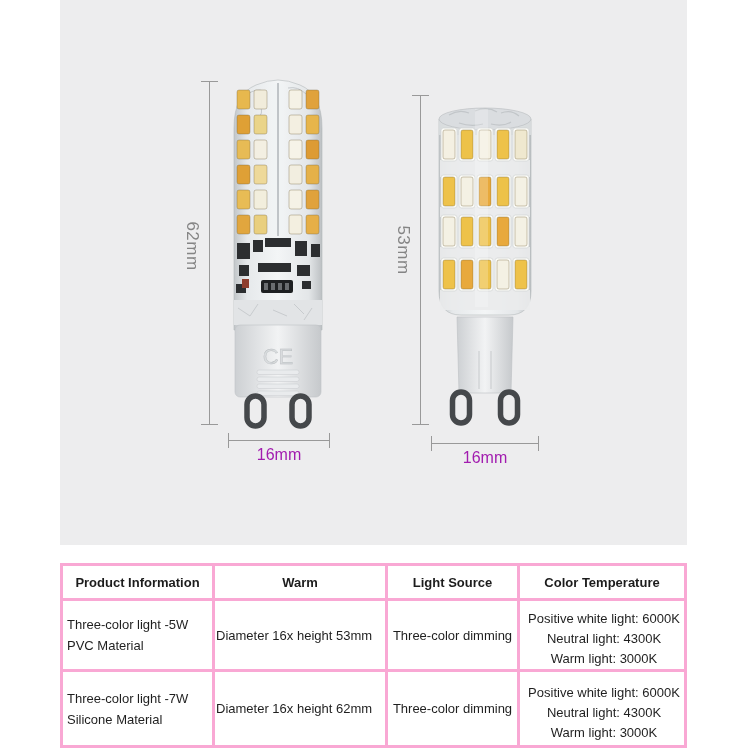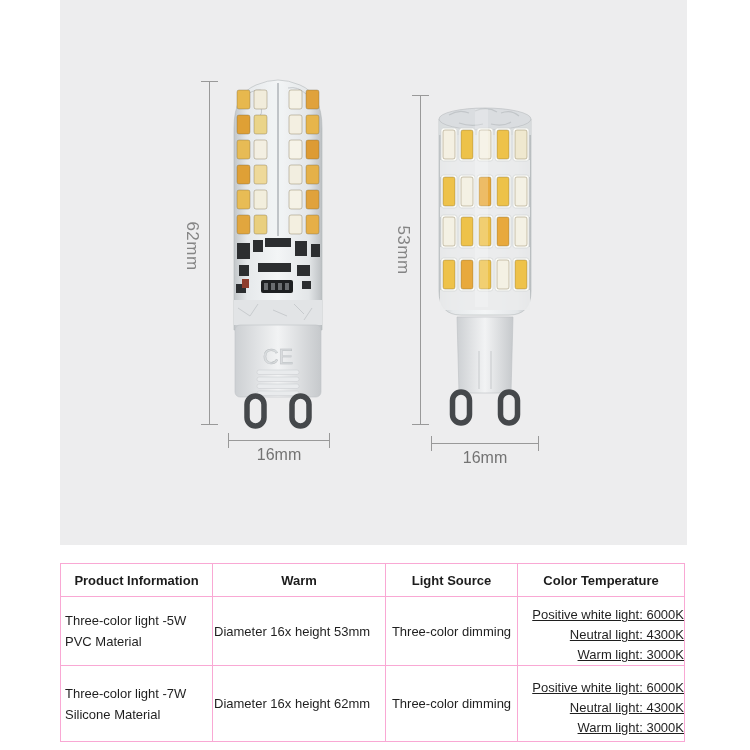--- a/index.html
+++ b/index.html
@@ -10,36 +10,36 @@
   
   .vdim{position:absolute;width:1px;background:#999;}
   .vdim::before,.vdim::after{content:"";position:absolute;left:-8px;width:17px;height:1px;background:#999;}
   .vdim::before{top:0}.vdim::after{bottom:0}
   .hdim{position:absolute;height:1px;background:#999;}
   .hdim::before,.hdim::after{content:"";position:absolute;top:-7px;width:1px;height:15px;background:#999;}
   .hdim::before{left:0}.hdim::after{right:0}
 
   .dimlabel-v{position:absolute;width:60px;height:60px;display:flex;align-items:center;justify-content:center;
               transform:rotate(90deg);font-size:17px;color:#858585;letter-spacing:.5px;}
-  .dimlabel-h{position:absolute;text-align:center;font-size:16px;color:#737373;}
+  .dimlabel-h{position:absolute;text-align:center;font-size:16px;color:#a21caf;}
 
   .caption{position:absolute;font-size:19px;color:#3a3a3a;white-space:nowrap;}
 
   .bulb{position:absolute;}
 
   
   table.spec{position:absolute;left:60px;top:563px;border-collapse:collapse;table-layout:fixed;
              font-size:13px;color:#1f1f1f;}
-  table.spec th,table.spec td{border:1px solid #f9a8d4;vertical-align:middle;overflow:visible;}
+  table.spec th,table.spec td{border:3px solid #f9a8d4;vertical-align:middle;overflow:visible;}
   table.spec th{font-size:13px;font-weight:700;color:#1c1c1c;text-align:center;height:32px;padding:0 2px;}
   tr.row-a{height:56px;} tr.row-b{height:76px;}
   td.c-product{text-align:left;padding:0 2px 0 4px;line-height:21px;}
   td.c-size{text-align:left;padding:0 1px;white-space:nowrap;}
   td.c-source{text-align:center;padding:0 1px;white-space:nowrap;}
-  td.c-temp{text-align:right;padding:8px 0 0 4px;line-height:20px;white-space:nowrap;text-decoration:underline;}
+  td.c-temp{text-align:center;padding:8px 0 0 4px;line-height:20px;white-space:nowrap;}
 </style>
 </head>
 <body>
 
 <div class="canvas">
 
   <div class="photo-bg"></div>
 
   <div class="vdim" style="left:209px;top:81px;height:344px"></div>
   <div class="dimlabel-v" style="left:162px;top:216px">

